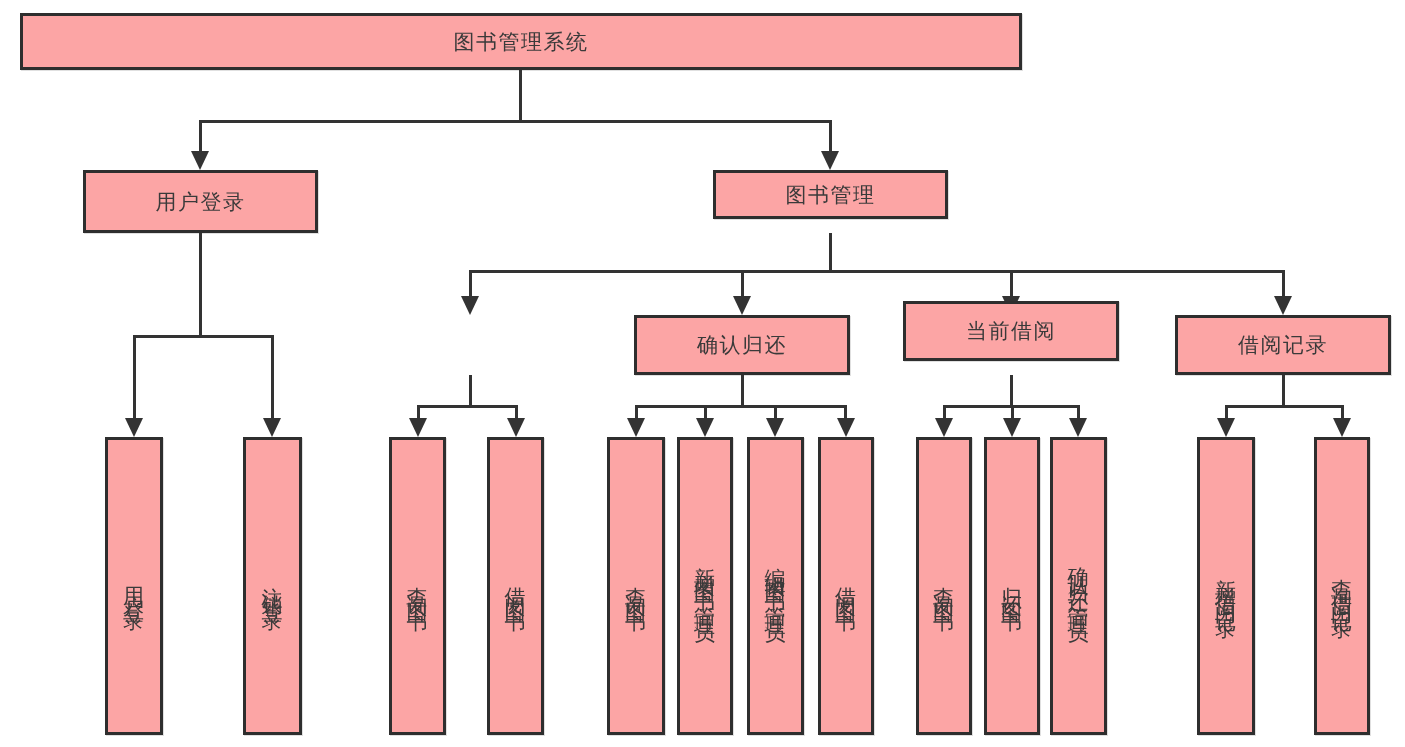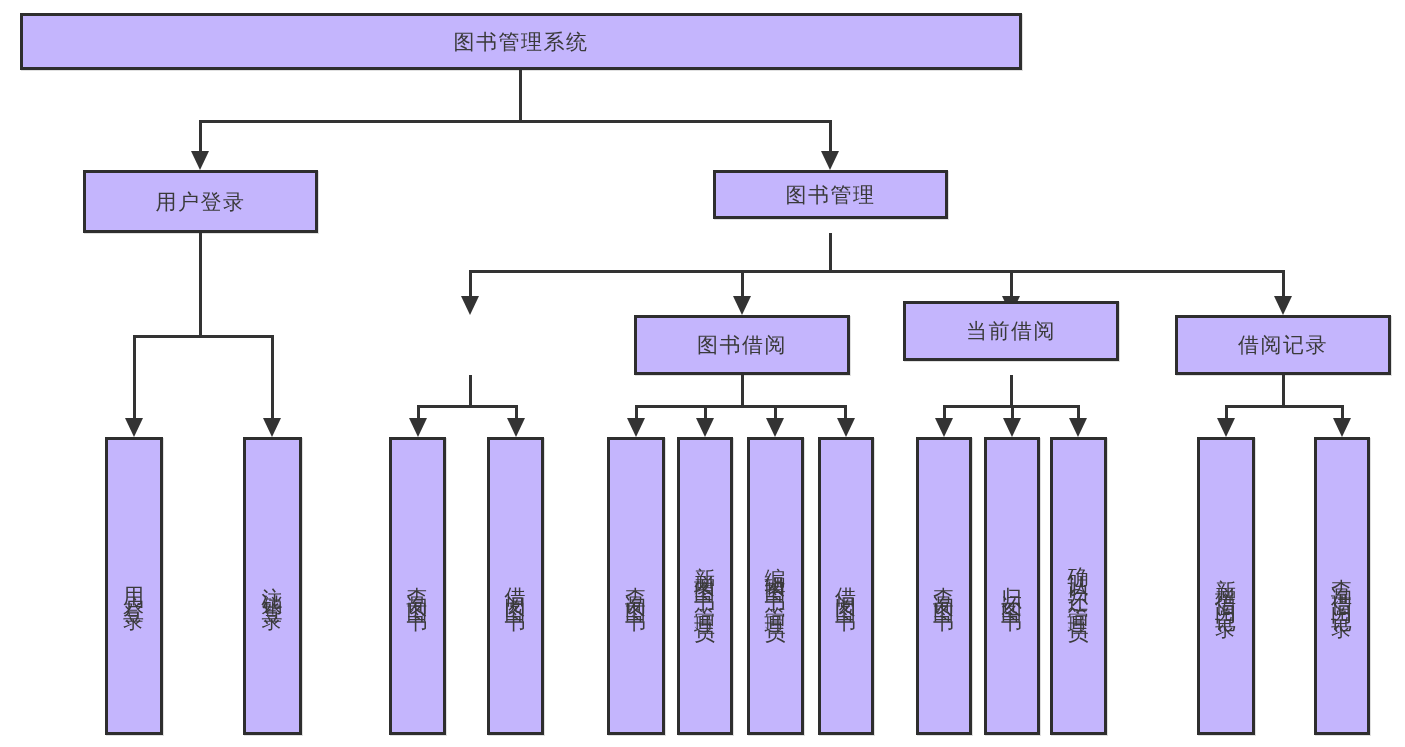--- a/index.html
+++ b/index.html
@@ -12,21 +12,21 @@
     width: 1405px;
     height: 747px;
     background: #ffffff;
     font-family: "Liberation Sans", sans-serif;
     overflow: hidden;
   }
   .node {
     position: absolute;
     box-sizing: border-box;
     border: 3px solid #2e2e2e;
-    background: #c4b5fd;
+    background: #fca5a5;
     color: #3a3a3a;
     display: flex;
     align-items: center;
     justify-content: center;
     font-size: 21px;
     letter-spacing: 1.5px;
     box-shadow: 1px 1px 0 rgba(0,0,0,0.12);
   }
   .vnode {
     writing-mode: vertical-rl;
@@ -97,21 +97,21 @@
   <div class="vl" style="left:469px; top:270px; height:28px;"></div>
   <div class="arr" style="left:461px; top:296px;"></div>
   <div class="vl" style="left:741px; top:270px; height:28px;"></div>
   <div class="arr" style="left:733px; top:296px;"></div>
   <div class="vl" style="left:1010px; top:270px; height:28px;"></div>
   <div class="arr" style="left:1002px; top:296px;"></div>
   <div class="vl" style="left:1282px; top:270px; height:28px;"></div>
   <div class="arr" style="left:1274px; top:296px;"></div>
 
   <div class="node" style="left:634px; top:315px; width:216px; height:60px;">
-    <span>图书借阅</span>
+    <span>确认归还</span>
   </div>
   <div class="node" style="left:903px; top:301px; width:216px; height:60px;">
     <span>当前借阅</span>
   </div>
   <div class="node" style="left:1175px; top:315px; width:216px; height:60px;">
     <span>借阅记录</span>
   </div>
 
   <div class="vl" style="left:469px; top:375px; height:32px;"></div>
   <div class="hl" style="left:417px; top:405px; width:101px;"></div>

